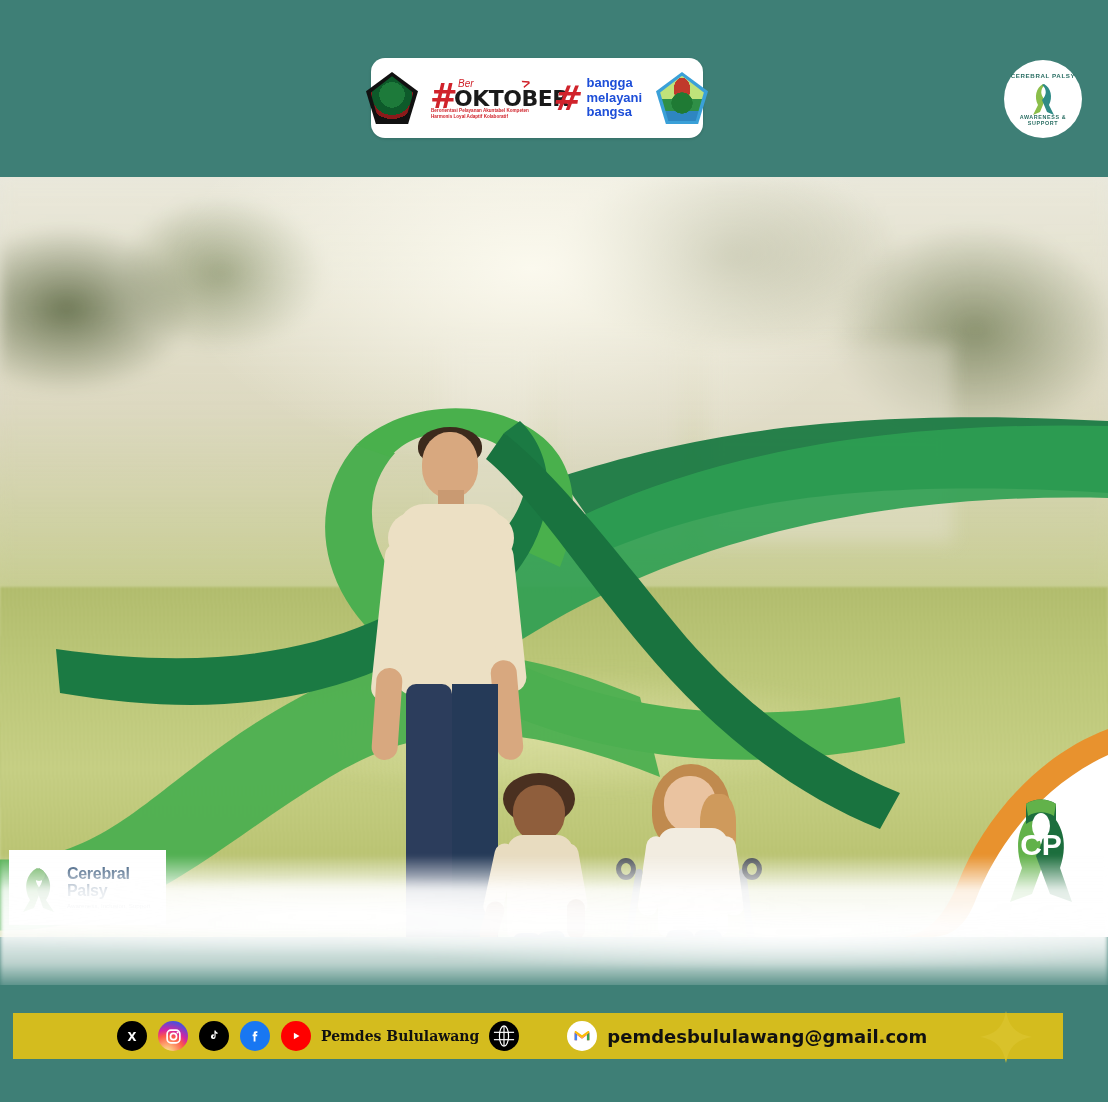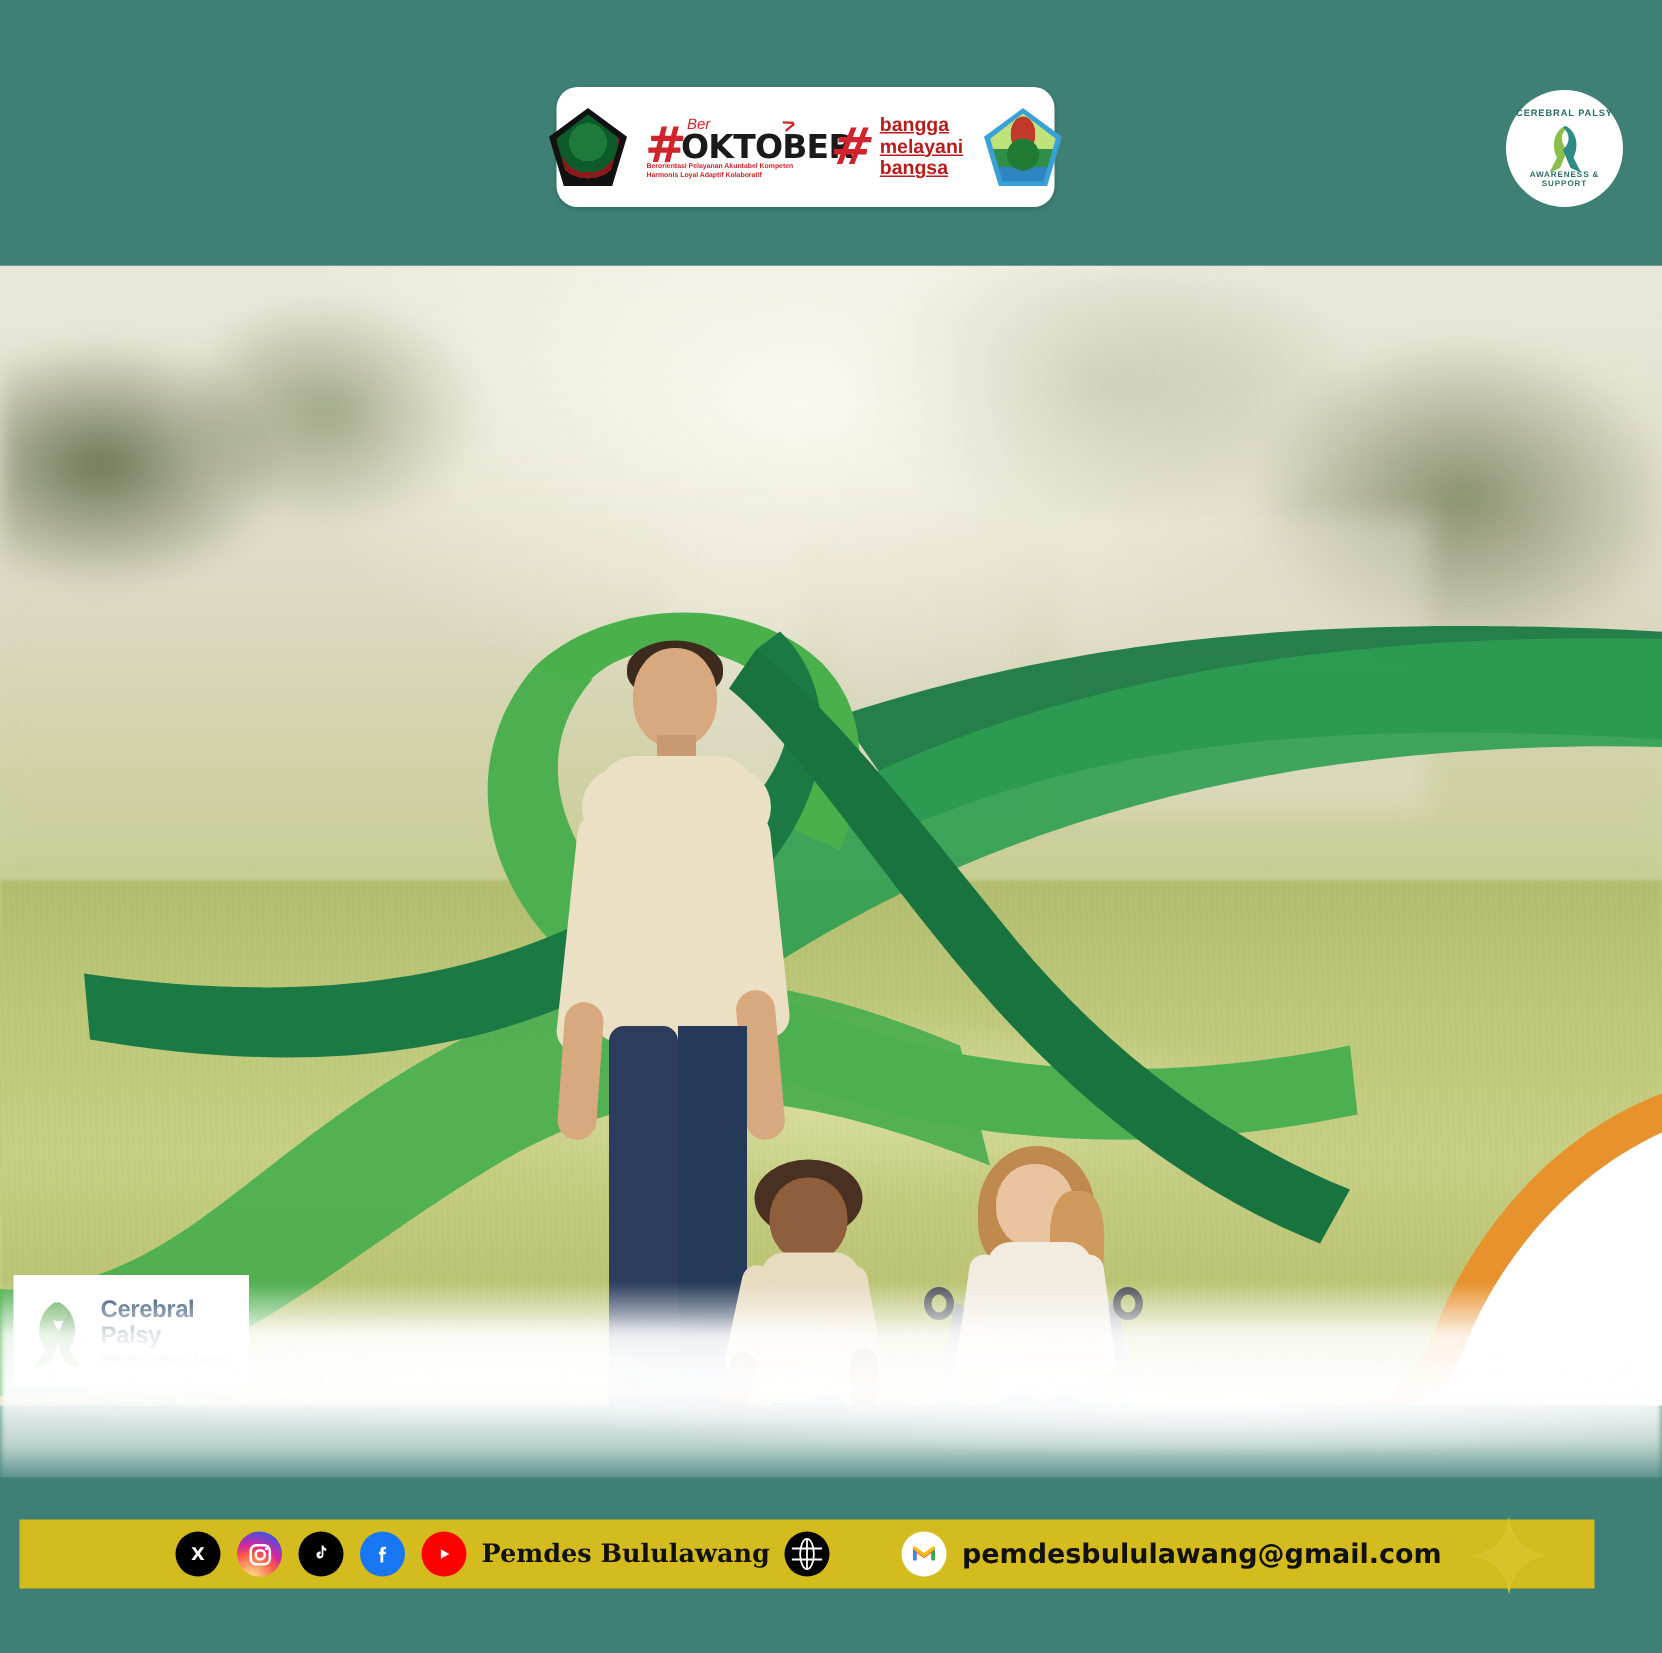--- a/index.html
+++ b/index.html
@@ -79,21 +79,21 @@
   .akhlak .sub {
     position: absolute; left: 1px; top: 34px;
     font-size: 4.6px; font-weight: 700; color: #D0232B;
     width: 112px; line-height: 1.35;
   }
   .bangga { position: relative; width: 90px; height: 48px; flex: none; display: flex; align-items: center; gap: 4px; }
   .bangga .bhash {
     font-size: 34px; font-weight: 900; color: #D0232B; line-height: 1;
     font-family: "DejaVu Sans", sans-serif; transform: skewX(-8deg);
   }
-  .bangga .btxt { font-size: 13px; font-weight: 800; color: #b91c1c; line-height: 1.15; text-decoration: underline; }
+  .bangga .btxt { font-size: 13px; font-weight: 800; color: #1d4ed8; line-height: 1.15; }
 
   
   .cp-badge {
     position: absolute; right: 26px; top: 60px;
     width: 78px; height: 78px; border-radius: 50%;
     background: #fff; z-index: 7;
     display: flex; align-items: center; justify-content: center;
   }
   .cp-badge .bt, .cp-badge .bb {
     position: absolute; width: 100%; text-align: center;
@@ -262,21 +262,21 @@
     display: flex; align-items: center; justify-content: center;
     color: #fff; font-size: 16px; font-weight: 700; flex: none;
   }
   .ic-x  { background: #000; }
   .ic-ig { background: radial-gradient(circle at 30% 107%, #fdf497 0%, #fd5949 45%, #d6249f 60%, #285AEB 90%); }
   .ic-tt { background: #000; }
   .ic-fb { background: #1877F2; }
   .ic-yt { background: #FF0000; }
   .ic-gl { background: #000; }
   .ic-gm { background: #fff; }
-  .foot-txt { font-size: 17px; font-weight: 800; color: #111; margin-left: 10px; font-family: "DejaVu Serif", serif; }
+  .foot-txt { font-size: 14px; font-weight: 800; color: #111; margin-left: 10px; font-family: "DejaVu Serif", serif; }
   .foot-txt2 { font-size: 19px; font-weight: 800; color: #111; margin-left: 8px; font-family: "DejaVu Serif", serif; }
   .mail-wrap { display:flex; align-items:center; margin-left: 48px; }
   .mail-txt { font-size: 18px; font-weight: 800; color: #111; margin-left: 10px; font-family: "DejaVu Sans", sans-serif; }
   .sparkle { position: absolute; right: 74px; top: 1009px; width: 56px; height: 56px; z-index: 15; }
 </style>
 </head>
 <body>
 
 <div id="poster">
 
@@ -350,20 +350,30 @@
       <div class="crutch-cuff" style="left:-24px; top:86px;"></div>
       <div class="crutch" style="left:110px; top:96px; height:184px; transform:rotate(-7deg);"></div>
       <div class="crutch-cuff" style="left:102px; top:86px;"></div>
     </div>
 
     <svg class="swoosh" viewBox="0 0 300 300">
       <path d="M 300,92 C 230,118 175,182 150,246 C 136,280 120,296 96,300 L 300,300 Z" fill="#E8922E"></path>
       <path d="M 300,118 C 238,146 190,204 168,262 C 158,288 146,298 126,300 L 300,300 Z" fill="#ffffff"></path>
     </svg>
 
+    <div class="cp-ribbon-big">
+      <svg viewBox="0 0 90 115" width="90" height="115">
+        <path d="M45,14 C26,22 16,46 26,74 L14,108 L36,100 L50,62 C40,44 40,28 52,16 Z" fill="#62B24A"></path>
+        <path d="M45,14 C64,22 74,46 64,74 L76,108 L54,100 L40,62 C50,44 50,28 38,16 Z" fill="#1C6E3D"></path>
+        <path d="M30,10 C38,4 52,4 60,10 L60,30 C52,24 38,24 30,30 Z" fill="#1C6E3D"></path>
+        <path d="M30,10 C38,4 52,4 60,10 L58,22 C50,17 40,17 32,22 Z" fill="#62B24A"></path>
+        <ellipse cx="45" cy="32" rx="9" ry="13" fill="#ffffff"></ellipse>
+      </svg>
+      <span class="cp-letters">CP</span>
+    </div>
 
     <div class="cp-card">
       <svg width="44" height="52" viewBox="0 0 44 52">
         <path d="M20,6 C9,12 6,26 13,38 L6,50 L17,46 L24,28 C17,20 17,13 24,8 Z" fill="#57A84A"></path>
         <path d="M22,6 C33,12 37,26 29,38 L37,50 L26,46 L20,28 C27,20 27,13 20,8 Z" fill="#3F8E3C"></path>
         <circle cx="22" cy="13" r="6" fill="#57A84A"></circle>
       </svg>
       <div class="txt">
         <div class="t1">Cerebral</div>
         <div class="t2">Palsy</div>

